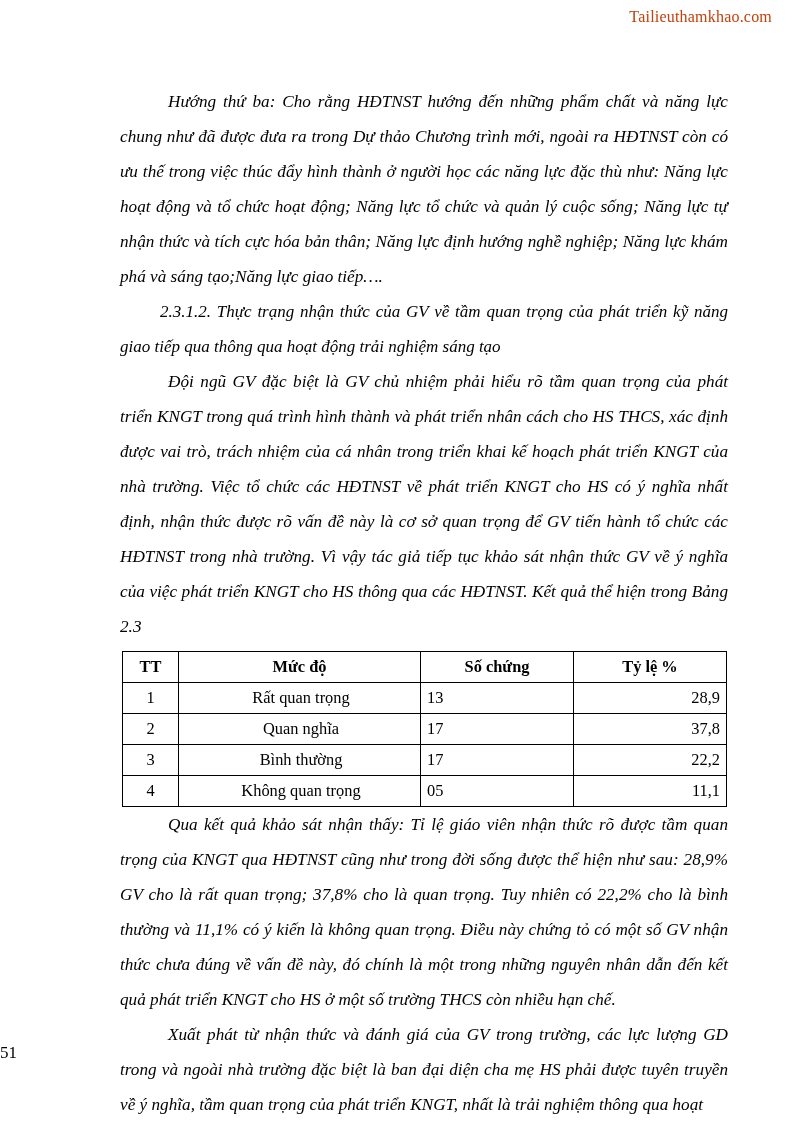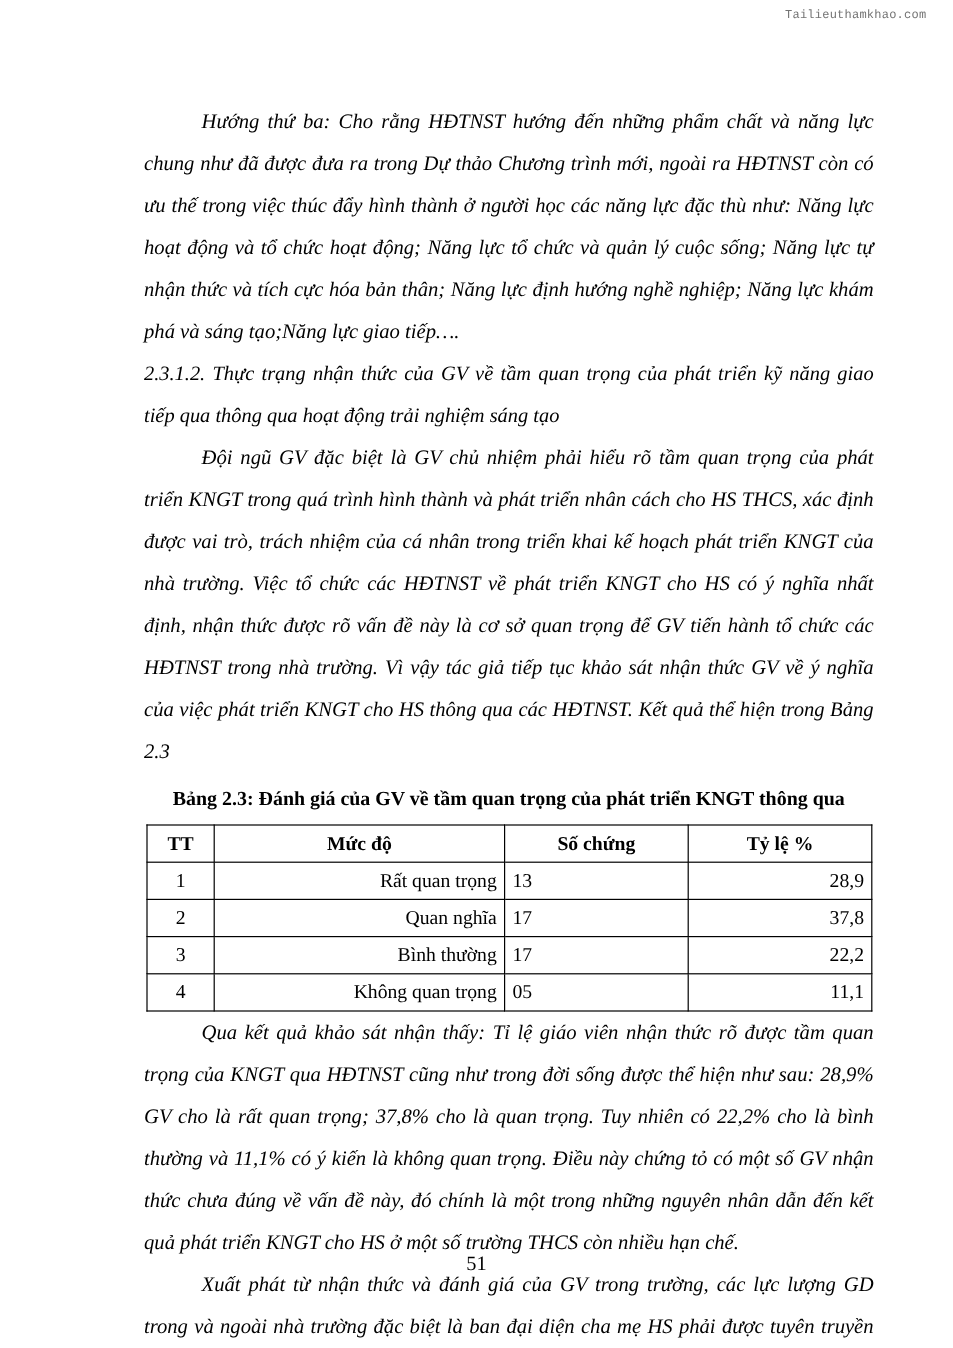--- a/index.html
+++ b/index.html
@@ -22,23 +22,23 @@
     top: 0;
     width: 794px;
     height: 1123px;
     background: #ffffff;
   }
 
   .watermark {
     position: absolute;
     top: 8px;
     right: 22px;
-    font-family: Liberation Mono, monospace;
-    font-size: 10px;
-    color: #737373;
+    font-family: Liberation Serif, serif;
+    font-size: 16px;
+    color: #c2410c;
     letter-spacing: 0.2px;
     user-select: none;
   }
 
   .content {
     position: absolute;
     left: 120px;
     top: 84px;
     width: 608px;
   }
@@ -57,20 +57,21 @@
     margin: 0;
     font-size: 17px;
     line-height: 35px;
     font-style: italic;
     text-align: justify;
     text-indent: 0;
   }
 
   .heading-number {
     font-style: italic;
+    margin-left: 40px;
   }
 
   p.table-caption {
     margin: 0;
     padding-top: 8px;
     font-size: 16.6px;
     line-height: 28px;
     font-weight: bold;
     text-align: center;
   }
@@ -95,39 +96,39 @@
     padding: 0 6px;
     line-height: 28px;
   }
 
   table.data-table th {
     font-weight: bold;
     text-align: center;
   }
 
   table.data-table td.c-tt { text-align: center; }
-  table.data-table td.c-level { text-align: right; padding-left: 9px; }
+  table.data-table td.c-level { text-align: center; padding-left: 9px; }
   table.data-table td.c-num { text-align: left; }
   table.data-table td.c-pct { text-align: right; }
 
   col.w-tt    { width: 56px; }
   col.w-level { width: 242px; }
   col.w-num   { width: 153px; }
   col.w-pct   { width: 153px; }
 
   .after-table {
     margin-top: 16px;
   }
 
   .page-number {
     position: absolute;
     left: 0;
     right: 0;
     top: 1043px;
-    text-align: center;
+    text-align: left;
     font-size: 17px;
   }
 </style>
 </head>
 <body>
 
 <div class="page">
 
   <div class="watermark">Tailieuthamkhao.com</div>
 
@@ -135,21 +136,20 @@
 
     <p class="body-text">Hướng thứ ba: Cho rằng HĐTNST hướng đến những phẩm chất và năng lực chung như đã được đưa ra trong Dự thảo Chương trình mới, ngoài ra HĐTNST còn có ưu thế trong việc thúc đẩy hình thành ở người học các năng lực đặc thù như: Năng lực hoạt động và tổ chức hoạt động; Năng lực tổ chức và quản lý cuộc sống; Năng lực tự nhận thức và tích cực hóa bản thân; Năng lực định hướng nghề nghiệp; Năng lực khám phá và sáng tạo;Năng lực giao tiếp….</p>
 
     <p class="sub-heading">
       <span class="heading-number">2.3.1.2.</span>
       <span>Thực trạng nhận thức của GV về tầm quan trọng của phát triển kỹ năng giao tiếp qua thông qua hoạt động trải nghiệm sáng tạo</span>
     </p>
 
     <p class="body-text">Đội ngũ GV đặc biệt là GV chủ nhiệm phải hiểu rõ tầm quan trọng của phát triển KNGT trong quá trình hình thành và phát triển nhân cách cho HS THCS, xác định được vai trò, trách nhiệm của cá nhân trong triển khai kế hoạch phát triển KNGT của nhà trường. Việc tổ chức các HĐTNST về phát triển KNGT cho HS có ý nghĩa nhất định, nhận thức được rõ vấn đề này là cơ sở quan trọng để GV tiến hành tổ chức các HĐTNST trong nhà trường. Vì vậy tác giả tiếp tục khảo sát nhận thức GV về ý nghĩa của việc phát triển KNGT cho HS thông qua các HĐTNST. Kết quả thể hiện trong Bảng 2.3</p>
 
-    <p class="table-caption">Bảng 2.3: Đánh giá của GV về tầm quan trọng của phát triển KNGT thông qua</p>
 
     <div class="table-wrap">
       <table class="data-table">
         <colgroup>
           <col class="w-tt">
           <col class="w-level">
           <col class="w-num">
           <col class="w-pct">
         </colgroup>
         <thead>

